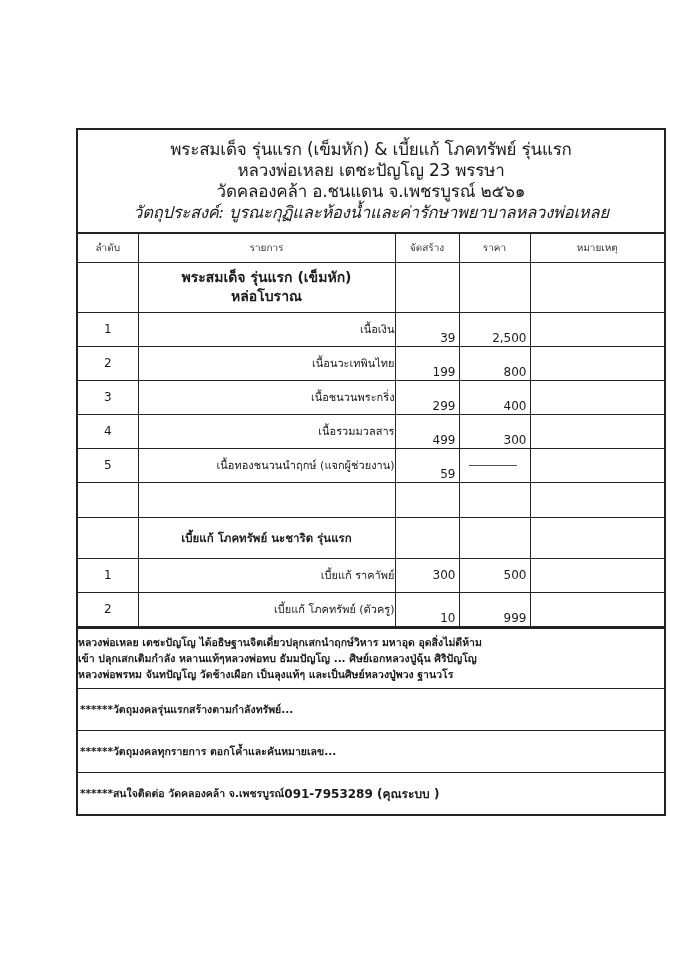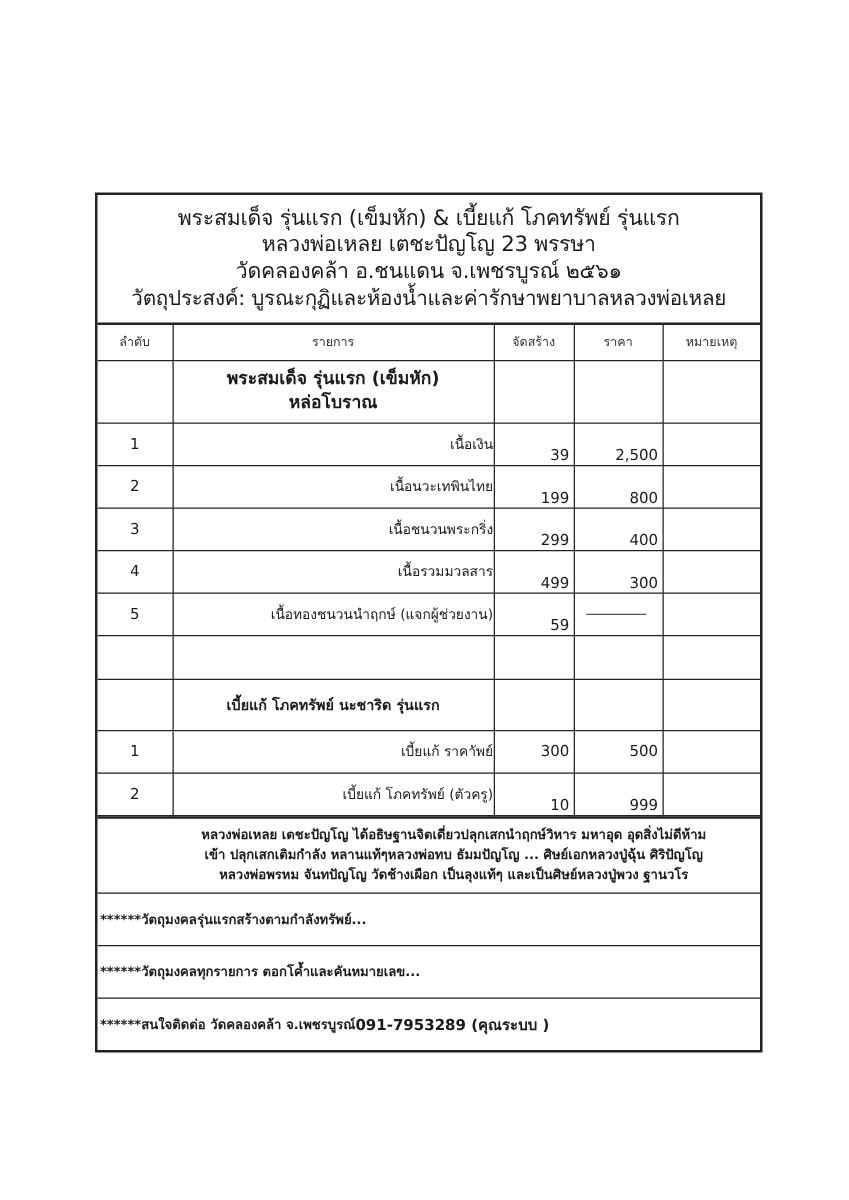--- a/index.html
+++ b/index.html
@@ -1,23 +1,23 @@
 <!DOCTYPE html>
 <html><head>
 <meta charset="utf-8">
 <style>
   html, body { margin: 0; padding: 0; background: #ffffff; }
   body { width: 679px; height: 960px; position: relative; overflow: hidden;
          font-family: "DejaVu Sans", "Liberation Sans", sans-serif; color: #1a1a1a; }
-  .sheet { position: absolute; left: 76px; top: 154px; width: 534px;
+  .sheet { position: absolute; left: 76px; top: 128px; width: 590px;
            border: 2px solid #222; box-sizing: border-box; }
   .title-block { height: 102px; border-bottom: 2px solid #222; text-align: center;
                  display: flex; flex-direction: column; justify-content: center; }
   .title-line { font-size: 17px; line-height: 21px; white-space: nowrap; letter-spacing: -0.2px; }
-  .title-line.l4 { font-size: 16.5px; }
+  .title-line.l4 { font-size: 16.5px; font-style: italic; }
   table { border-collapse: collapse; width: 100%; table-layout: fixed; }
   td, th { border: 1.5px solid #222; padding: 0; box-sizing: border-box; }
   table tr:first-child td, table tr:first-child th { border-top: none; }
   table td:first-child, table th:first-child { border-left: none; }
   table td:last-child, table th:last-child { border-right: none; }
   th { font-weight: normal; font-size: 10px; height: 28px; color: #333; }
   .col-no { width: 60px; }
   .col-item { width: 257px; }
   .col-made { width: 64px; }
   .col-price { width: 71px; }
@@ -28,22 +28,22 @@
   .r-section2 { height: 41px; }
   .r-item2 { height: 34px; }
   .c-no { text-align: center; font-size: 12px; }
   .c-item { font-size: 11px; padding-left: 3px; vertical-align: middle; text-align: right; }
   .c-num { text-align: right; font-size: 12px; padding-right: 3px; vertical-align: bottom; padding-bottom: 1px; }
   .c-num.mid { vertical-align: middle; }
   .section-title { font-weight: bold; font-size: 14px; text-align: center; line-height: 19px; }
   .section-title2 { font-size: 11.5px; font-weight: bold; text-align: center; }
   .dash { display: inline-block; width: 48px; height: 0; border-top: 1.5px solid #555; margin-right: 10px; margin-bottom: 12px; }
   .notes { border-top: 2px solid #222; }
-  .note-para { height: 59px; border-bottom: 1.5px solid #222; text-align: center; font-size: 10.5px;
-               font-weight: bold; line-height: 16px; display: flex; flex-direction: column; justify-content: center; padding-left: 40px; }
+  .note-para { height: 59px; border-bottom: 1.5px solid #222; font-size: 10.5px;
+               font-weight: bold; line-height: 16px; display: flex; flex-direction: column; justify-content: center; }
   .note-line { height: 41px; border-bottom: 1.5px solid #222; font-size: 10.5px; font-weight: bold;
                display: flex; align-items: center; padding-left: 2px; }
   .note-line:last-child { border-bottom: none; }
   .phone { font-size: 12px; }
 </style>
 </head>
 <body>
 
 <div class="sheet">
   <div class="title-block">

